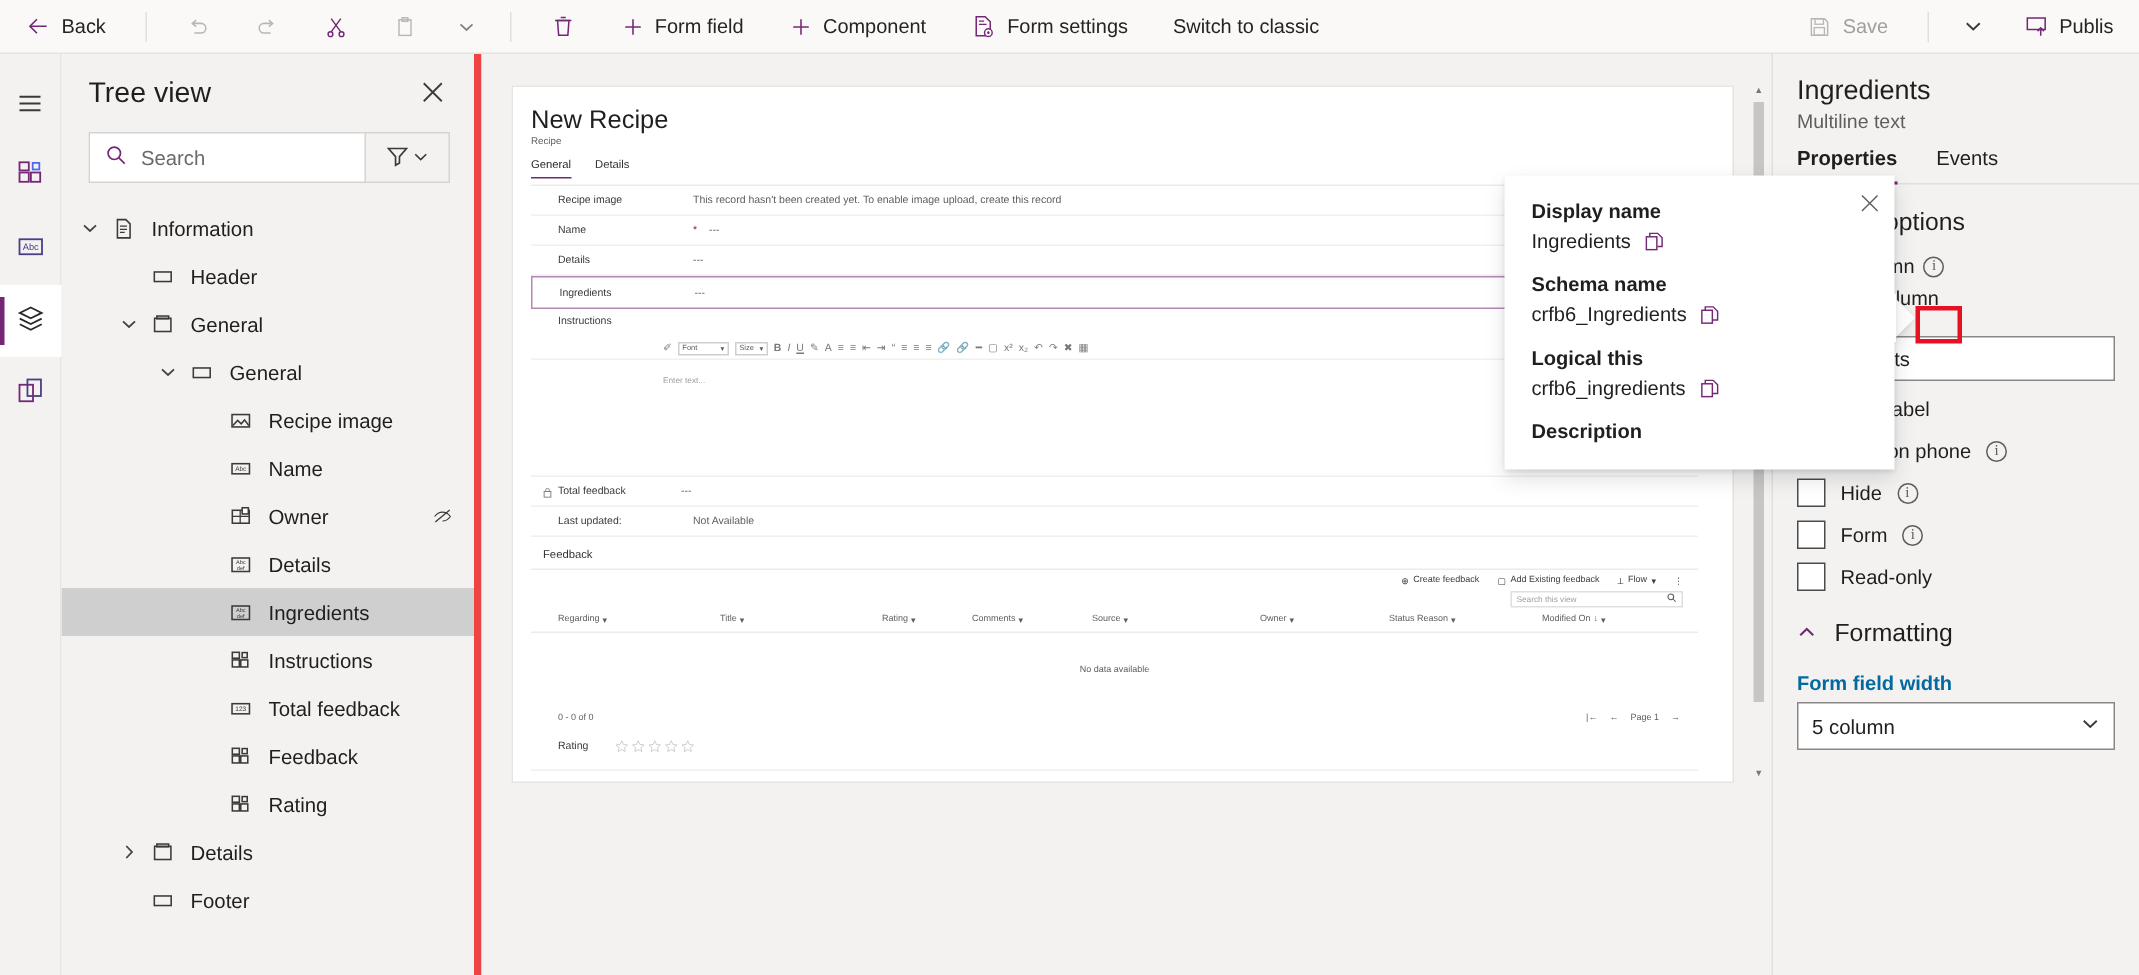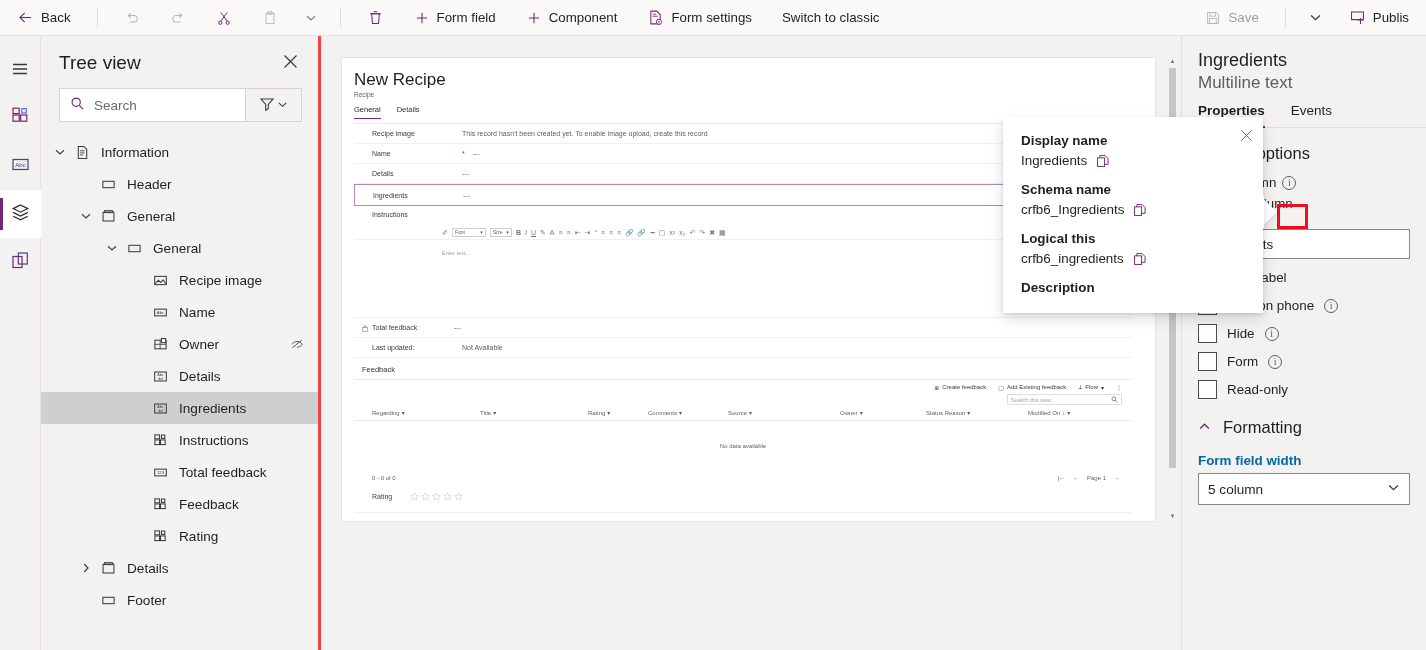--- a/index.html
+++ b/index.html
@@ -40,21 +40,21 @@
   }
   .rail-btn.active { background:#ffffff; }
   .rail-btn.active:before {
     content:""; position:absolute; left:0; top:8px; width:3px; height:32px;
     background:#742774;
   }
 
   
   .tree {
     position:absolute; left:41px; top:36px; width:280px; height:614px;
-    background:#f3f2f1; border-right:3px solid #ef4444; overflow:hidden;
+    background:#f3f2f1; border-right:5px solid #ef4444; overflow:hidden;
   }
   .tree-head {
     display:flex; align-items:center; justify-content:space-between;
     padding:14px 16px 10px 18px;
   }
   .tree-title { font-size:19px; font-weight:400; color:#201f1e; }
   .tree-close { cursor:pointer; padding:4px; display:flex; color:#201f1e; }
   .tree-searchrow { display:flex; margin:2px 16px 0 18px; height:34px;border-radius:12px; }
   .tree-search {
     flex:1; display:flex; align-items:center; gap:9px;
@@ -141,21 +141,21 @@
   }
   .cv-thumb { position:absolute; left:1px; top:0; width:7px; height:414px; background:#c8c6c4; }
   .cv-arrow { position:absolute; left:1px; width:7px; height:7px; color:#797775; font-size:6px; text-align:center; line-height:7px; }
 
   
   .props {
     position:absolute; left:1181px; top:36px; width:245px; height:614px;
     background:#f3f2f1; border-left:1px solid #e1dfdd; overflow:hidden;
   }
   .p-title { font-size:18px; color:#201f1e; padding:14px 16px 0 16px; }
-  .p-sub { font-size:17px; color:#605e5c; padding:2px 16px 0 16px; }
+  .p-sub { font-size:13px; color:#605e5c; padding:2px 16px 0 16px; }
   .p-tabs { display:flex; gap:26px; padding:10px 16px 0 16px; border-bottom:1px solid #e1dfdd; }
   .p-tab { font-size:13.5px; color:#201f1e; padding-bottom:9px; cursor:pointer; position:relative; }
   .p-tab.active { font-weight:700; }
   .p-tab.active:after {
     content:""; position:absolute; left:0; right:0; bottom:-1px; height:2px; background:#742774;
   }
   .p-sec-title { font-size:16.5px; color:#201f1e; padding:16px 16px 2px 16px; }
   .p-flabel {
     display:flex; align-items:center; gap:6px; font-size:13.3px;
     color:#201f1e; padding:10px 16px 4px 16px;

